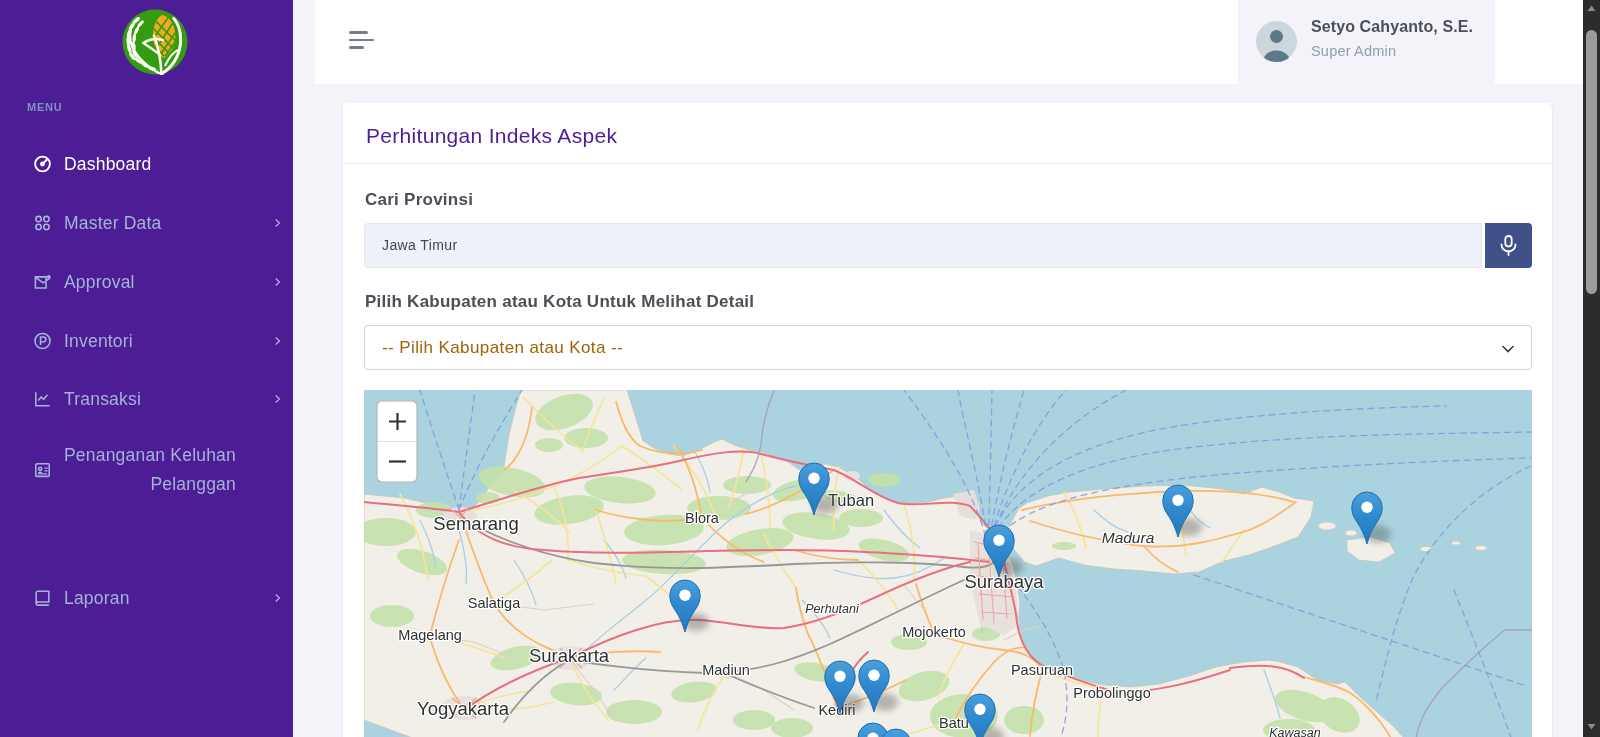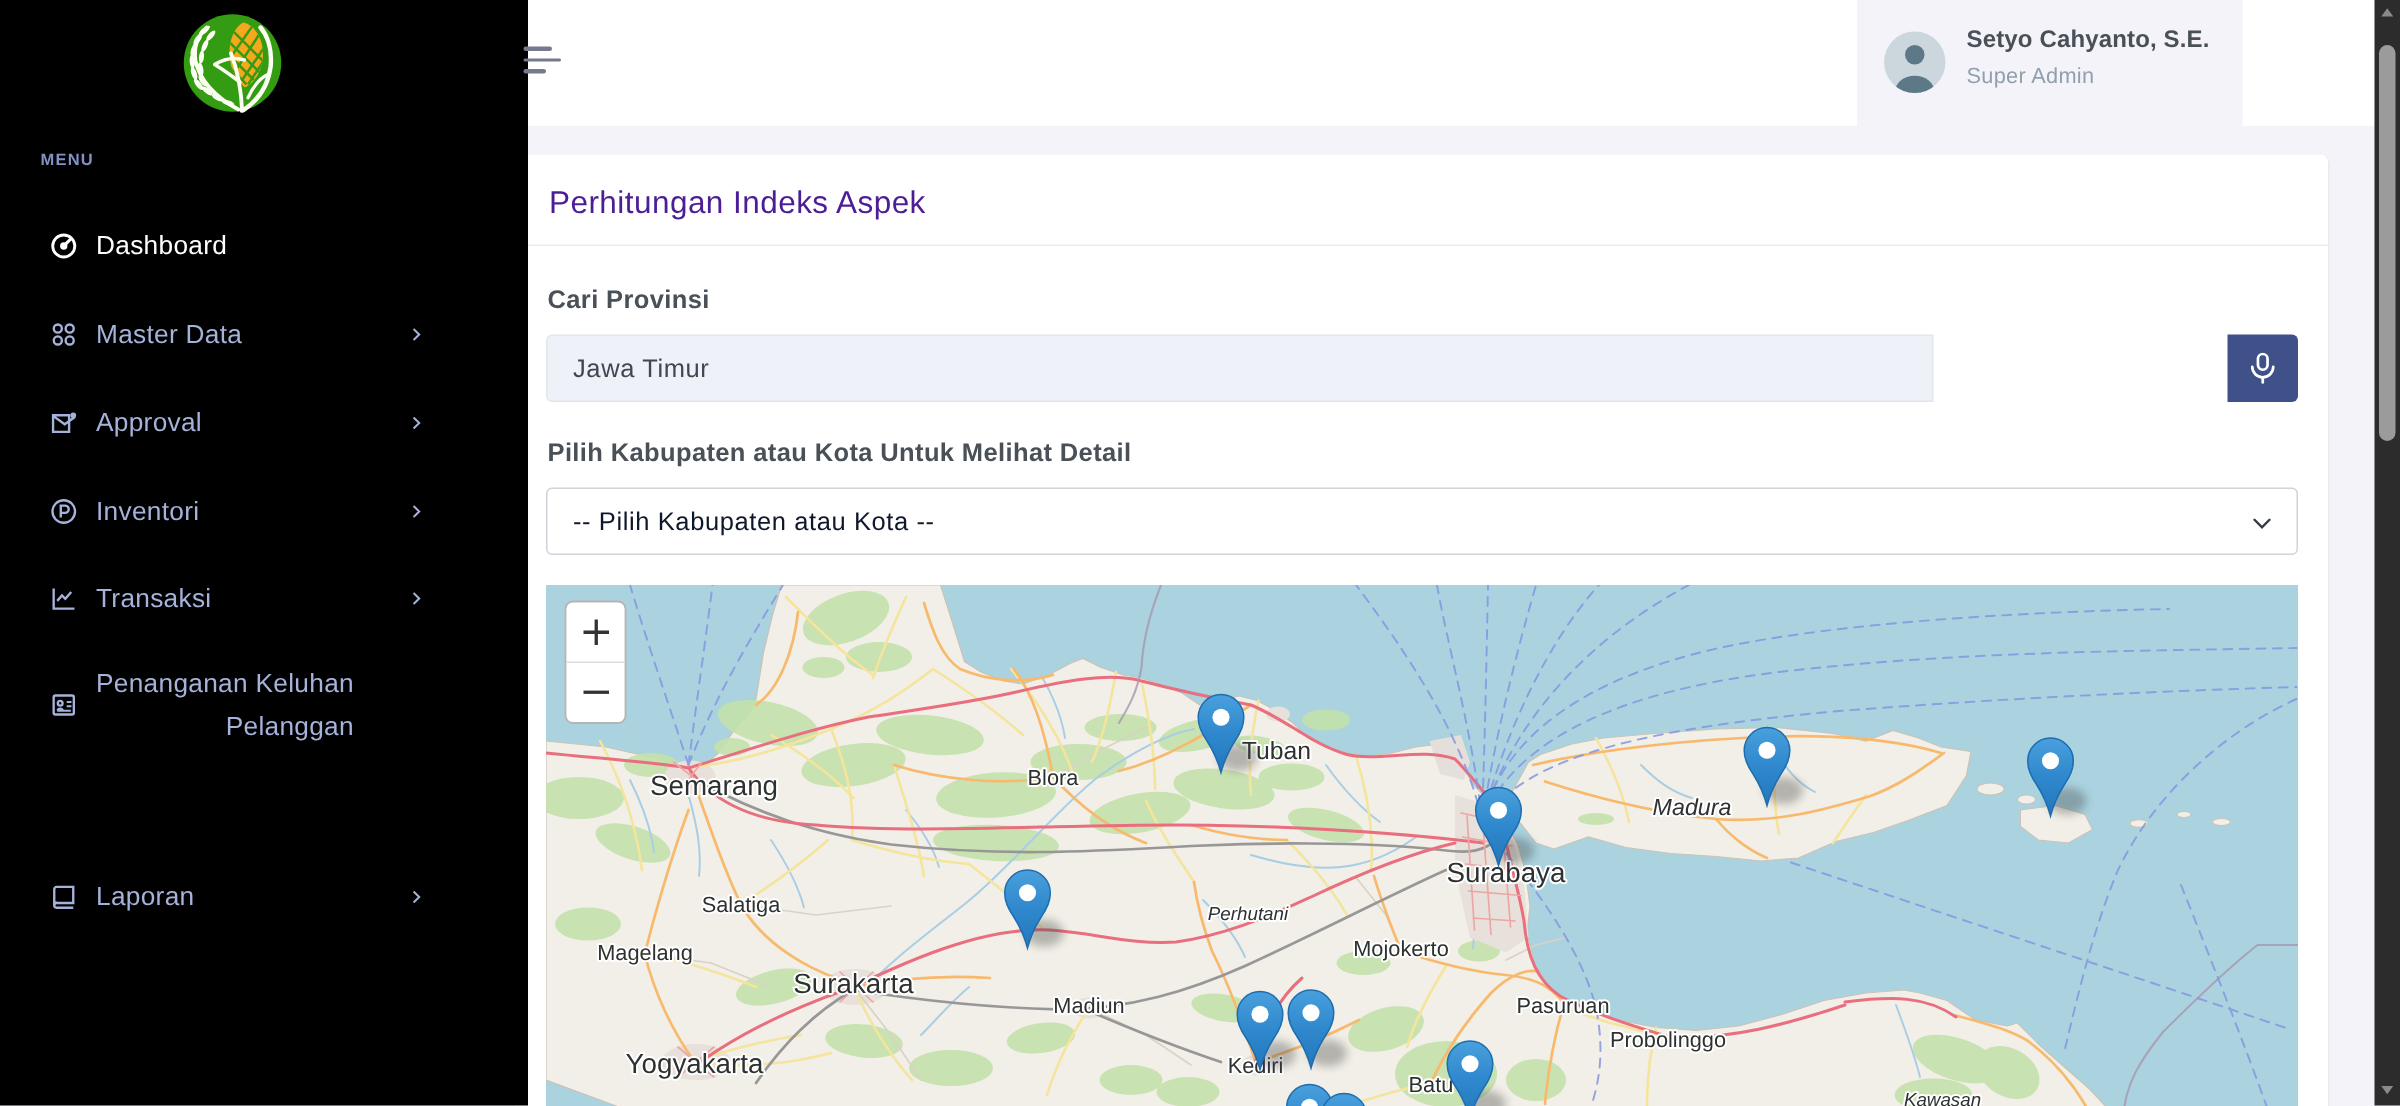--- a/index.html
+++ b/index.html
@@ -1,39 +1,39 @@
 <!DOCTYPE html>
 <html><head>
 <meta charset="utf-8">
 <style>
   * { margin:0; padding:0; box-sizing:border-box; }
   html,body { width:1600px; height:737px; overflow:hidden; font-family:"Liberation Sans", sans-serif; background:#f3f3f9; }
-  .sidebar { position:absolute; left:0; top:0; width:352px; height:737px; background:#000000; z-index:5; }
+  .sidebar { position:absolute; left:0; top:0; width:293px; height:737px; background:#4c1d95; z-index:5; }
   .logo { position:absolute; left:122px; top:9px; }
   .menu-label { position:absolute; left:27px; top:101px; font-size:11px; font-weight:bold; letter-spacing:.8px; color:#8291c3; }
   .mi { position:absolute; left:0; width:315px; height:40px; color:#a5b2d9; font-size:17.5px; letter-spacing:.2px;text-align:right; }
   .mi .ic { position:absolute; left:33px; top:50%; transform:translateY(-50%); width:19px; height:19px; }
   .mi .tx { position:absolute; left:64px; top:50%; transform:translateY(-50%); white-space:nowrap; }
   .mi .ch { position:absolute; right:33px; top:50%; transform:translateY(-50%); width:9px; height:9px; }
   .mi.active { color:#ffffff; }
   .topbar { position:absolute; left:315px; top:0; width:1268px; height:84px; background:#fff; z-index:4; }
   .burger { position:absolute; left:349px; top:31px; z-index:6; }
   .burger div { height:2.6px; background:#757a8c; border-radius:2px; margin-bottom:5px; }
   .userblock { position:absolute; left:1238px; top:0; width:257px; height:84px; background:#f3f3f9; z-index:6; }
   .avatar { position:absolute; left:18px; top:21px; width:41px; height:41px; border-radius:50%; background:#ccd7dd; overflow:hidden; }
   .uname { position:absolute; left:73px; top:18px; font-size:16px; font-weight:bold; color:#495057; white-space:nowrap; letter-spacing:.1px; }
   .urole { position:absolute; left:73px; top:43px; font-size:14.5px; color:#91a0ac; letter-spacing:.2px; }
   .card { position:absolute; left:343px; top:103px; width:1209px; height:680px; background:#fff; border-radius:5px; box-shadow:0 1px 2px rgba(56,65,74,.15); z-index:4; }
   .card-h { position:absolute; left:0; top:0; width:100%; height:61px; border-bottom:1px solid #e9ebec; }
   .card-title { position:absolute; left:23px; top:21px; font-size:21px; color:#4c1d95; font-weight:500; letter-spacing:.3px; }
   .flabel { position:absolute; left:22px; font-size:17px; font-weight:bold; color:#495057; letter-spacing:.25px; }
   .inputrow { position:absolute; left:21px; top:120px; width:1168px; height:45px; }
-  .finput { position:absolute; left:0; top:0; width:925px; height:45px; background:#eef1f7; border:1px solid #e2e6ee; border-radius:4px 0 0 4px; font-size:17px; color:#3f4654; line-height:43px; padding-left:17px; letter-spacing:.4px; }
+  .finput { position:absolute; left:0; top:0; width:1118px; height:45px; background:#eef1f7; border:1px solid #e2e6ee; border-radius:4px 0 0 4px; font-size:14px; color:#3f4654; line-height:43px; padding-left:17px; letter-spacing:.4px; }
   .micbtn { position:absolute; right:0; top:0; width:47px; height:45px; background:#405189; border-radius:0 4px 4px 0; }
-  .fselect { position:absolute; left:21px; top:222px; width:1168px; height:45px; background:#fff; border:1px solid #ced4da; border-radius:4px; font-size:17px; color:#0f172a; line-height:43px; padding-left:17px; letter-spacing:.4px; }
+  .fselect { position:absolute; left:21px; top:222px; width:1168px; height:45px; background:#fff; border:1px solid #ced4da; border-radius:4px; font-size:17px; color:#a16207; line-height:43px; padding-left:17px; letter-spacing:.4px; }
   .mapbox { position:absolute; left:21px; top:287px; width:1168px; height:393px; background:#aad3df; overflow:hidden; }
   .scroll { position:absolute; right:0; top:0; width:17px; height:737px; background:#2c2c2c; z-index:9; }
   .thumb { position:absolute; left:3px; top:30px; width:11px; height:264px; background:#9b9b9b; border-radius:6px; }
 </style>
 </head>
 <body>
 
 <div class="sidebar">
   <div class="logo">
     <svg width="66" height="66" viewBox="0 0 67 67">

